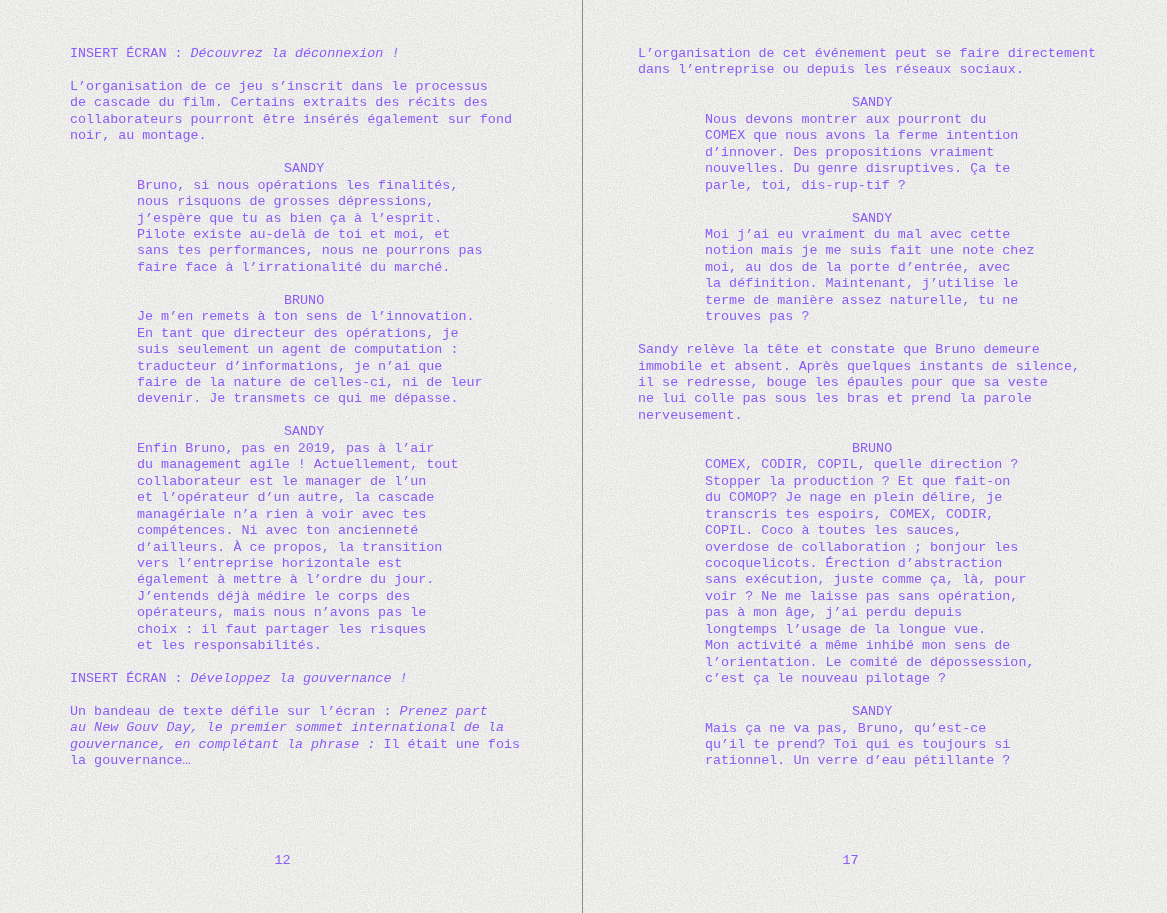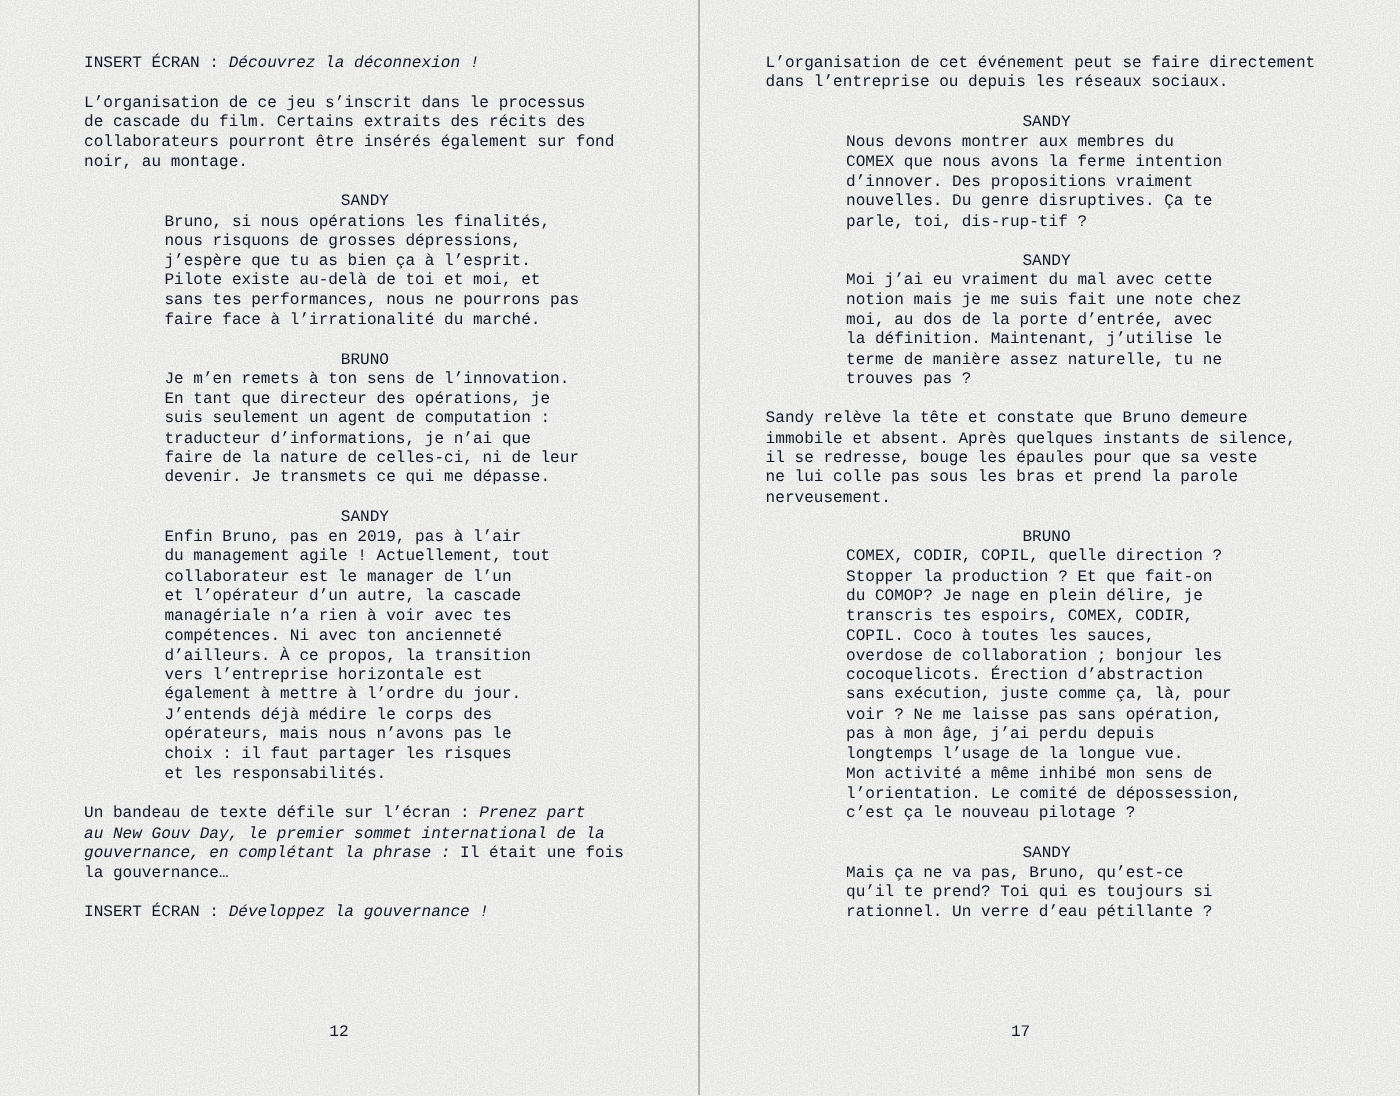--- a/index.html
+++ b/index.html
@@ -9,21 +9,21 @@
   }
   .spread {
     position: relative;
     width: 1167px;
     height: 913px;
     background: #f9f9f7;
     overflow: hidden;
     font-family: "Liberation Mono", "DejaVu Sans Mono", monospace;
     font-size: 13.4px;
     line-height: 16.45px;
-    color: #0f172a;
+    color: #8b5cf6;
   }
   .noise-layer {
     position: absolute;
     inset: 0;
     z-index: 0;
     pointer-events: none;
   }
   .page {
     position: absolute;
     top: 0;
@@ -104,30 +104,30 @@
 collaborateur est le manager de l’un
 et l’opérateur d’un autre, la cascade
 managériale n’a rien à voir avec tes
 compétences. Ni avec ton ancienneté
 d’ailleurs. À ce propos, la transition
 vers l’entreprise horizontale est
 également à mettre à l’ordre du jour.
 J’entends déjà médire le corps des
 opérateurs, mais nous n’avons pas le
 choix : il faut partager les risques
-et les responsabilités.</span></div><div class="block action"><span class="seg">Un bandeau de texte défile sur l’écran : </span><span class="seg it">Prenez part
+et les responsabilités.</span></div><div class="block insert"><span class="seg">INSERT ÉCRAN : </span><span class="seg it">Développez la gouvernance !</span></div><div class="block action"><span class="seg">Un bandeau de texte défile sur l’écran : </span><span class="seg it">Prenez part
 au New Gouv Day, le premier sommet international de la
 gouvernance, en complétant la phrase : </span><span class="seg">Il était une fois
-la gouvernance…</span></div><div class="block insert"><span class="seg">INSERT ÉCRAN : </span><span class="seg it">Développez la gouvernance !</span></div></div>
+la gouvernance…</span></div></div>
     <div class="pagenum">12</div>
   </section>
 
   <section class="page page-right">
     <div class="page-content"><div class="block action"><span class="seg">L’organisation de cet événement peut se faire directement
-dans l’entreprise ou depuis les réseaux sociaux.</span></div><div class="block character"><span class="seg">SANDY</span></div><div class="block dialogue"><span class="seg">Nous devons montrer aux membres du
+dans l’entreprise ou depuis les réseaux sociaux.</span></div><div class="block character"><span class="seg">SANDY</span></div><div class="block dialogue"><span class="seg">Nous devons montrer aux pourront du
 COMEX que nous avons la ferme intention
 d’innover. Des propositions vraiment
 nouvelles. Du genre disruptives. Ça te
 parle, toi, dis-rup-tif ?</span></div><div class="block character"><span class="seg">SANDY</span></div><div class="block dialogue"><span class="seg">Moi j’ai eu vraiment du mal avec cette
 notion mais je me suis fait une note chez
 moi, au dos de la porte d’entrée, avec
 la définition. Maintenant, j’utilise le
 terme de manière assez naturelle, tu ne
 trouves pas ?</span></div><div class="block action"><span class="seg">Sandy relève la tête et constate que Bruno demeure
 immobile et absent. Après quelques instants de silence,

